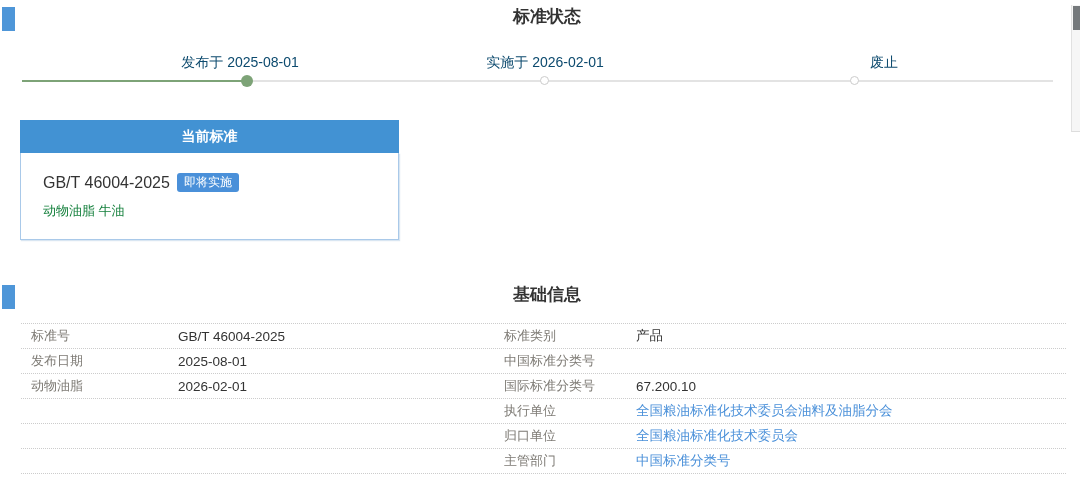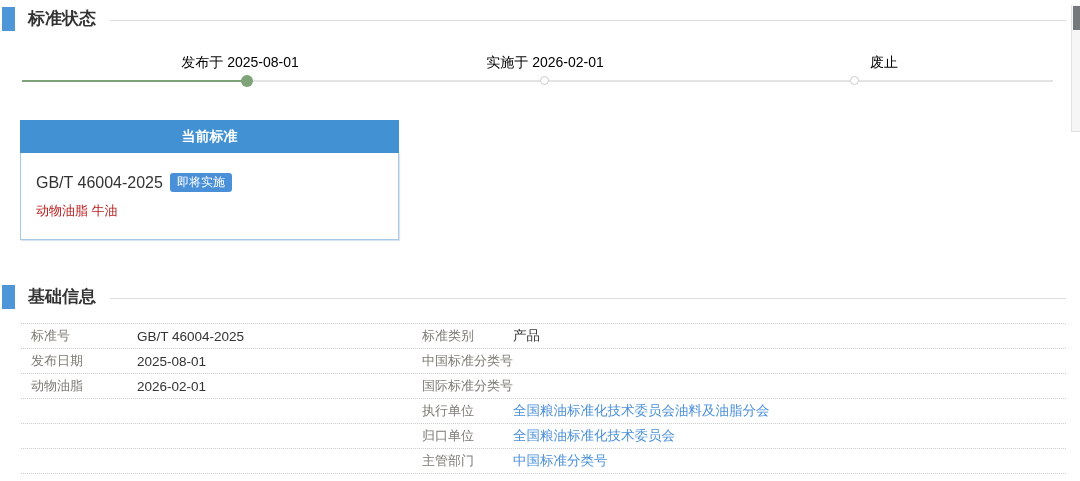--- a/index.html
+++ b/index.html
@@ -2,56 +2,56 @@
 <html><head>
 <meta charset="utf-8">
 <style>
   * { margin:0; padding:0; box-sizing:border-box; }
   html,body { width:1080px; height:481px; background:#fff; overflow:hidden;
     font-family:"Liberation Sans","DejaVu Sans",sans-serif; }
   .page { position:relative; width:1080px; height:481px; }
 
   
   .sec-title { position:relative; display:flex; align-items:center;
-    padding-left:28px; padding-right:14px; height:27px; }
+    padding-left:28px; padding-right:14px; height:27px;flex-direction:column; }
   .sec-marker { position:absolute; left:2px; top:2px; width:13px; height:24px;
     background:#4e96d8; }
   .sec-text { font-size:17px; font-weight:bold; color:#333; white-space:nowrap; }
   .sec-line { flex:1; border-top:1px solid #ddd; margin-left:14px; margin-top:3px; }
   .sec-title.first { margin-top:5px; }
   .sec-title.second { margin-top:43px; }
 
   
   .timeline { position:relative; height:60px; margin-top:0; }
   .tl-label { position:absolute; top:22px; transform:translateX(-50%);
-    font-size:14px; color:#000000; white-space:nowrap; }
+    font-size:14px; color:#0c4a6e; white-space:nowrap; }
   .tl-seg { position:absolute; top:48px; height:2px; }
   .tl-seg.done { background:#7da377; }
   .tl-seg.todo { background:#e3e3e3; }
   .tl-dot { position:absolute; border-radius:50%; }
   .tl-dot.done { top:43px; width:12px; height:12px; background:#7da377; }
   .tl-dot.todo { top:44px; width:9px; height:9px; background:#fff;
     border:1px solid #ccc; }
 
   
   .card { width:379px; margin:28px 0 0 20px; }
   .card-header { background:#4292d3; color:#fff; text-align:center;
     font-size:14px; font-weight:bold; padding:8px 0; line-height:17px; }
   .card-body { border:1px solid #a9c9e9; border-top:none; background:#fff;
-    padding:20px 15px 0 15px; height:87px; box-shadow:1px 1px 1px rgba(180,205,230,.5); }
+    padding:20px 15px 0 22px; height:87px; box-shadow:1px 1px 1px rgba(180,205,230,.5); }
   .card-code { font-size:16px; color:#333; }
   .badge { display:inline-block; background:#4a90d9; color:#fff; font-size:12px;
     line-height:17px; padding:1px 7px; border-radius:3px; margin-left:7px;
     vertical-align:2px; }
-  .card-name { margin-top:10px; font-size:13px; color:#b91c1c; }
+  .card-name { margin-top:10px; font-size:13px; color:#15803d; }
 
   
   .info-table { margin:13px 14px 0 21px; border-top:1px dotted #ccc; }
   .info-row { display:grid; grid-template-columns:116px 275px 101px 1fr;
-    height:25px; align-items:center; border-bottom:1px dotted #ccc; }
+    height:25px; align-items:center; border-bottom:1px dotted #ccc;gap:41px; }
   .cell-label { padding-left:10px; font-size:13px; color:#7d7a74;
     font-family:"Liberation Serif","DejaVu Serif",serif; white-space:nowrap; }
   .cell-value { font-size:13.5px; color:#333; white-space:nowrap; }
   .cell-value.link { color:#4a90d9; cursor:pointer;
     font-family:"Liberation Serif","DejaVu Serif",serif; }
 
   
   .scrollbar { position:absolute; top:0; right:0; width:9px; height:127px;
     background:#f6f6f6; border-left:1px solid #e1e1e1; border-bottom:1px solid #ddd; }
   .scroll-thumb { position:absolute; top:1px; left:1px; width:7px; height:24px;
@@ -104,20 +104,21 @@
     </div>
     <div class="info-row">
       <span class="cell-label">发布日期</span>
       <span class="cell-value">2025-08-01</span>
       <span class="cell-label">中国标准分类号</span>
     </div>
     <div class="info-row">
       <span class="cell-label">动物油脂</span>
       <span class="cell-value">2026-02-01</span>
       <span class="cell-label">国际标准分类号</span>
+      <span class="cell-value">67.200.10</span>
     </div>
     <div class="info-row">
       <span class="cell-label"></span>
       <span class="cell-value"></span>
       <span class="cell-label">执行单位</span>
       <a class="cell-value link">全国粮油标准化技术委员会油料及油脂分会</a>
     </div>
     <div class="info-row">
       <span class="cell-label"></span>
       <span class="cell-value"></span>

